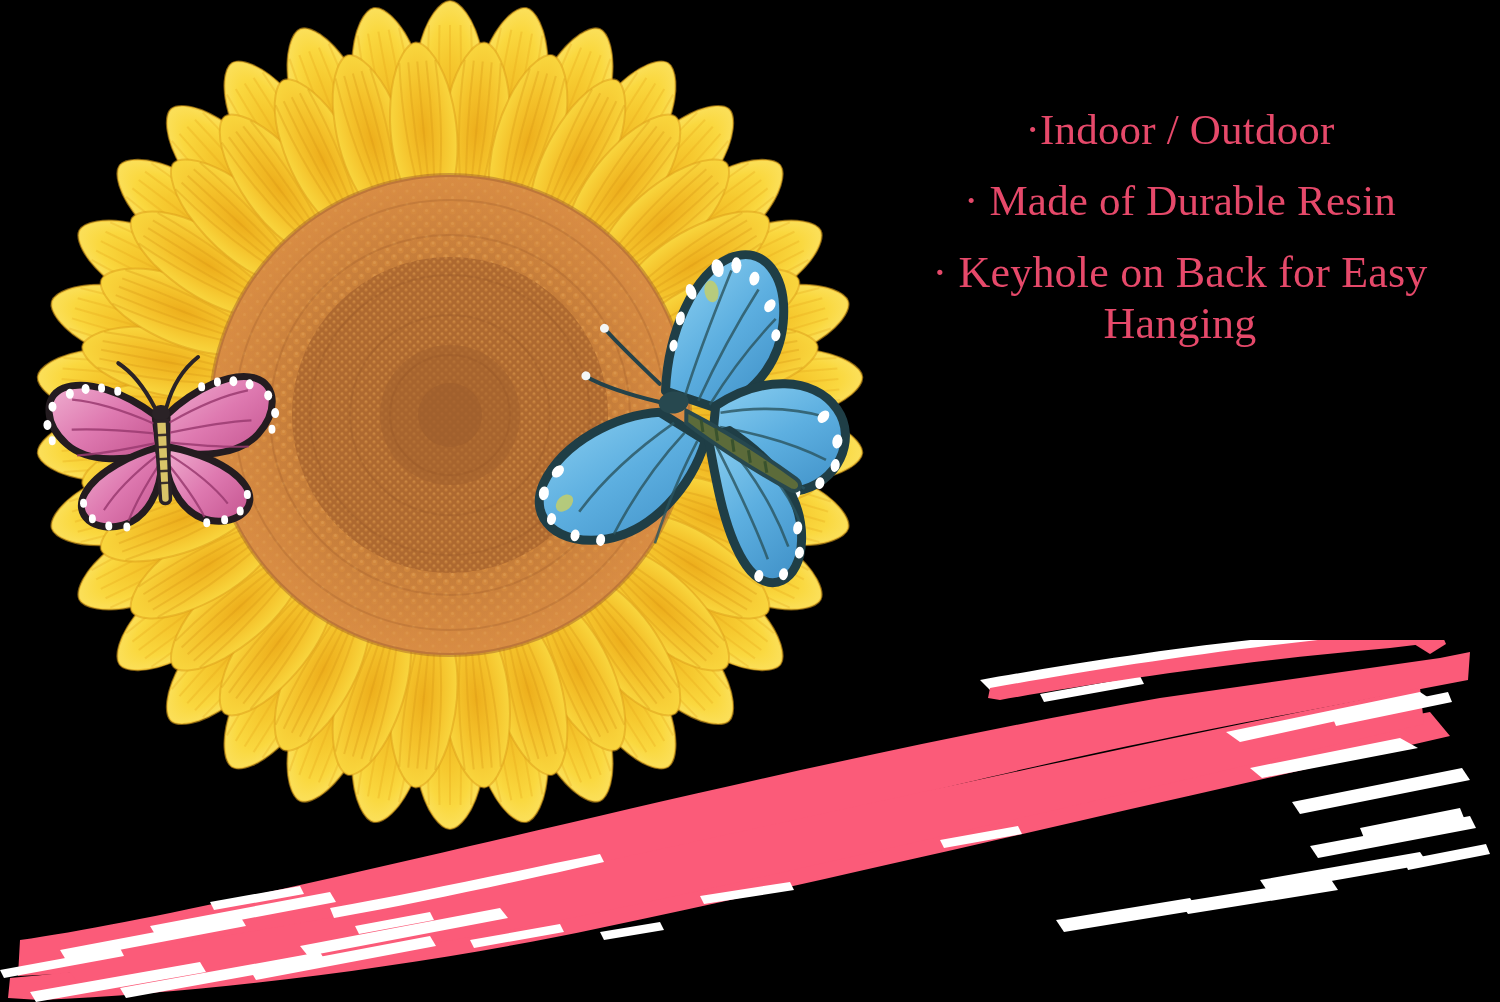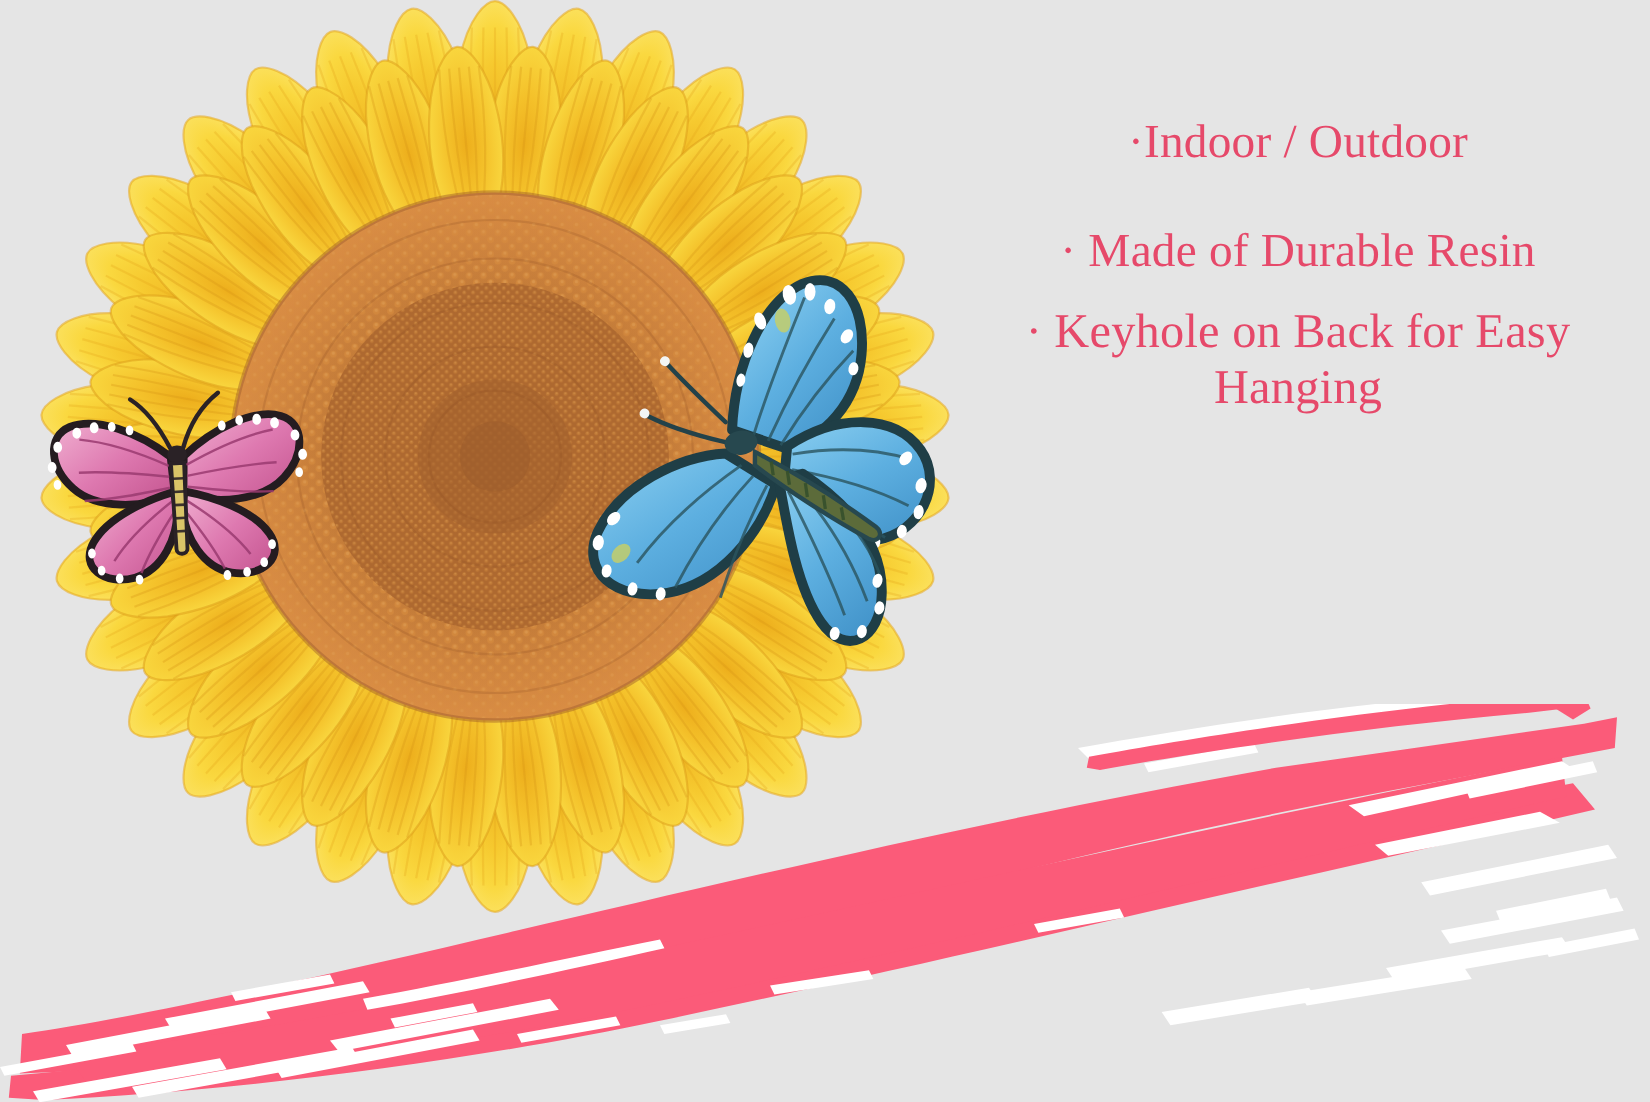--- a/index.html
+++ b/index.html
@@ -1,37 +1,37 @@
 <!DOCTYPE html>
 <html><head>
 <meta charset="utf-8">
 <style>
   html,body{margin:0;padding:0;background:#ffffff;}
   body{width:1500px;height:1002px;overflow:hidden;
        font-family:"Liberation Serif", serif;}
-  #stage{position:relative;width:1500px;height:1002px;background:#e5e5e5;overflow:hidden;}
+  #stage{position:relative;width:1500px;height:1002px;background:#000000;overflow:hidden;}
 
   
   #product-image{position:absolute;left:20px;top:0px;width:860px;height:830px;}
   #product-image svg{display:block;width:100%;height:100%;}
 
   
   #feature-list{position:absolute;left:860px;top:96px;width:640px;
                 text-align:center;}
   .feature-line{
     color:#E6496A;
     font-family:"Liberation Serif", serif;
     font-size:43px;
     line-height:1.0;
     letter-spacing:0.2px;
     white-space:pre-wrap;
     font-weight:400;
   }
   #feat-0{margin-top:12px;}
-  #feat-1{margin-top:56px;font-family:Liberation Serif, serif;}
+  #feat-1{margin-top:28px;font-family:Liberation Serif, serif;}
   #feat-2{margin-top:62px;font-size:44px;}
   #feat-3{margin-top:62px;font-size:44px;line-height:1.15;}
 
   
   #brush-stroke{position:absolute;left:0;top:640px;width:1500px;height:362px;}
   #brush-stroke svg{display:block;width:100%;height:100%;}
 </style>
 </head>
 <body>
 

